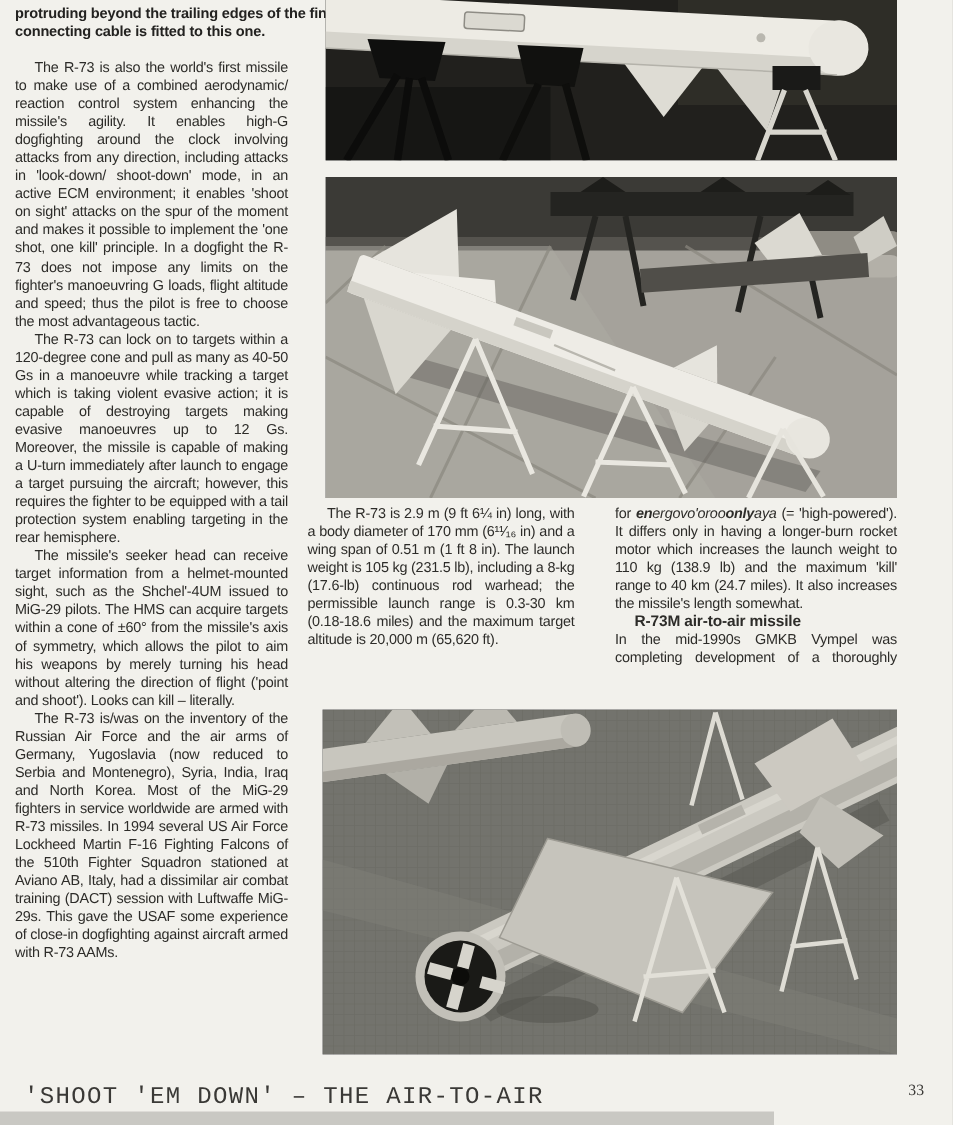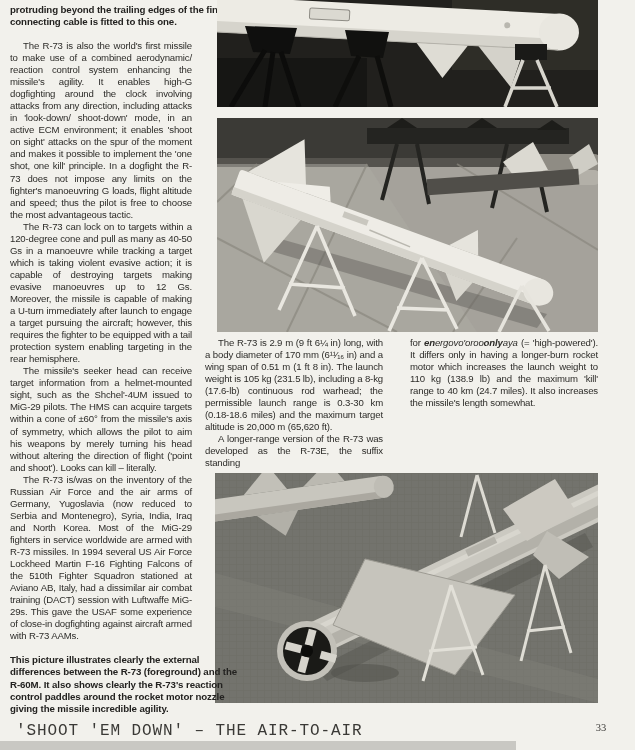--- a/index.html
+++ b/index.html
@@ -19,21 +19,21 @@
   
   .photo{position:absolute;overflow:hidden;background:#777;}
   .photo svg{display:block;width:100%;height:100%;}
   
   .footer-title{
     position:absolute;left:16px;top:722px;width:420px;
     font-family:Liberation Mono, monospace;font-size:16px;letter-spacing:0.9px;
     color:#3a3936;
   }
   .page-number{
-    position:absolute;left:586px;top:722px;width:30px;text-align:center;
+    position:absolute;left:586px;top:722px;width:30px;text-align:right;
     font-family:"Liberation Serif", serif;font-size:10.5px;color:#3a3936;
   }
   .scan-strip{position:absolute;left:0;top:741px;width:516px;height:9px;background:#c9c8c3;}
   i b, b i{font-style:italic;}
 </style>
 </head>
 <body>
 
 <div class="page">
 
@@ -143,29 +143,29 @@
 
   <div class="col" style="left:10px;top:40px;width:182px;">
     <p>The R-73 is also the world's first missile to make use of a combined aerodynamic/ reaction control system enhancing the missile's agility. It enables high-G dogfighting around the clock involving attacks from any direction, including attacks in 'look-down/ shoot-down' mode, in an active ECM environment; it enables 'shoot on sight' attacks on the spur of the moment and makes it possible to implement the 'one shot, one kill' principle. In a dogfight the R-73 does not impose any limits on the fighter's manoeuvring G loads, flight altitude and speed; thus the pilot is free to choose the most advantageous tactic.</p>
     <p>The R-73 can lock on to targets within a 120-degree cone and pull as many as 40-50 Gs in a manoeuvre while tracking a target which is taking violent evasive action; it is capable of destroying targets making evasive manoeuvres up to 12 Gs. Moreover, the missile is capable of making a U-turn immediately after launch to engage a target pursuing the aircraft; however, this requires the fighter to be equipped with a tail protection system enabling targeting in the rear hemisphere.</p>
     <p>The missile's seeker head can receive target information from a helmet-mounted sight, such as the Shchel'-4UM issued to MiG-29 pilots. The HMS can acquire targets within a cone of ±60° from the missile's axis of symmetry, which allows the pilot to aim his weapons by merely turning his head without altering the direction of flight ('point and shoot'). Looks can kill – literally.</p>
     <p>The R-73 is/was on the inventory of the Russian Air Force and the air arms of Germany, Yugoslavia (now reduced to Serbia and Montenegro), Syria, India, Iraq and North Korea. Most of the MiG-29 fighters in service worldwide are armed with R-73 missiles. In 1994 several US Air Force Lockheed Martin F-16 Fighting Falcons of the 510th Fighter Squadron stationed at Aviano AB, Italy, had a dissimilar air combat training (DACT) session with Luftwaffe MiG-29s. This gave the USAF some experience of close-in dogfighting against aircraft armed with R-73 AAMs.</p>
   </div>
 
   <div class="col" style="left:205px;top:337px;width:178px;">
     <p>The R-73 is 2.9 m (9 ft 6¼ in) long, with a body diameter of 170 mm (6¹¹⁄₁₆ in) and a wing span of 0.51 m (1 ft 8 in). The launch weight is 105 kg (231.5 lb), including a 8-kg (17.6-lb) continuous rod warhead; the permissible launch range is 0.3-30 km (0.18-18.6 miles) and the maximum target altitude is 20,000 m (65,620 ft).</p>
-    <p>A longer-range version of the R-73 was developed as the R-73E, the suffix standing</p>
   </div>
 
   <div class="col" style="left:410px;top:337px;width:188px;">
     <p class="noindent">
       <span>for </span><i><b>en</b><span>ergovo'oroo</span><b>only</b><span>aya</span></i><span> (= 'high-powered'). It differs only in having a longer-burn rocket motor which increases the launch weight to 110 kg (138.9 lb) and the maximum 'kill' range to 40 km (24.7 miles). It also increases the missile's length somewhat.</span>
     </p>
+    <p class="subhead">R-73M air-to-air missile</p>
+    <p class="noindent stretch-last">In the mid-1990s GMKB Vympel was completing development of a thoroughly</p>
   </div>
 
-  <div class="caption" style="left:10px;top:654px;width:238px;">This picture illustrates clearly the external differences between the R-73 (foreground) and the R-60M. It also shows clearly the R-73's reaction control paddles around the rocket motor nozzle giving the missile incredible agility.</div>
 
   <div class="footer-title">'SHOOT 'EM DOWN' – THE AIR-TO-AIR MISSILES</div>
   <div class="page-number">33</div>
 
   <div class="scan-strip"></div>
 
 </div>
 
 </body></html>

